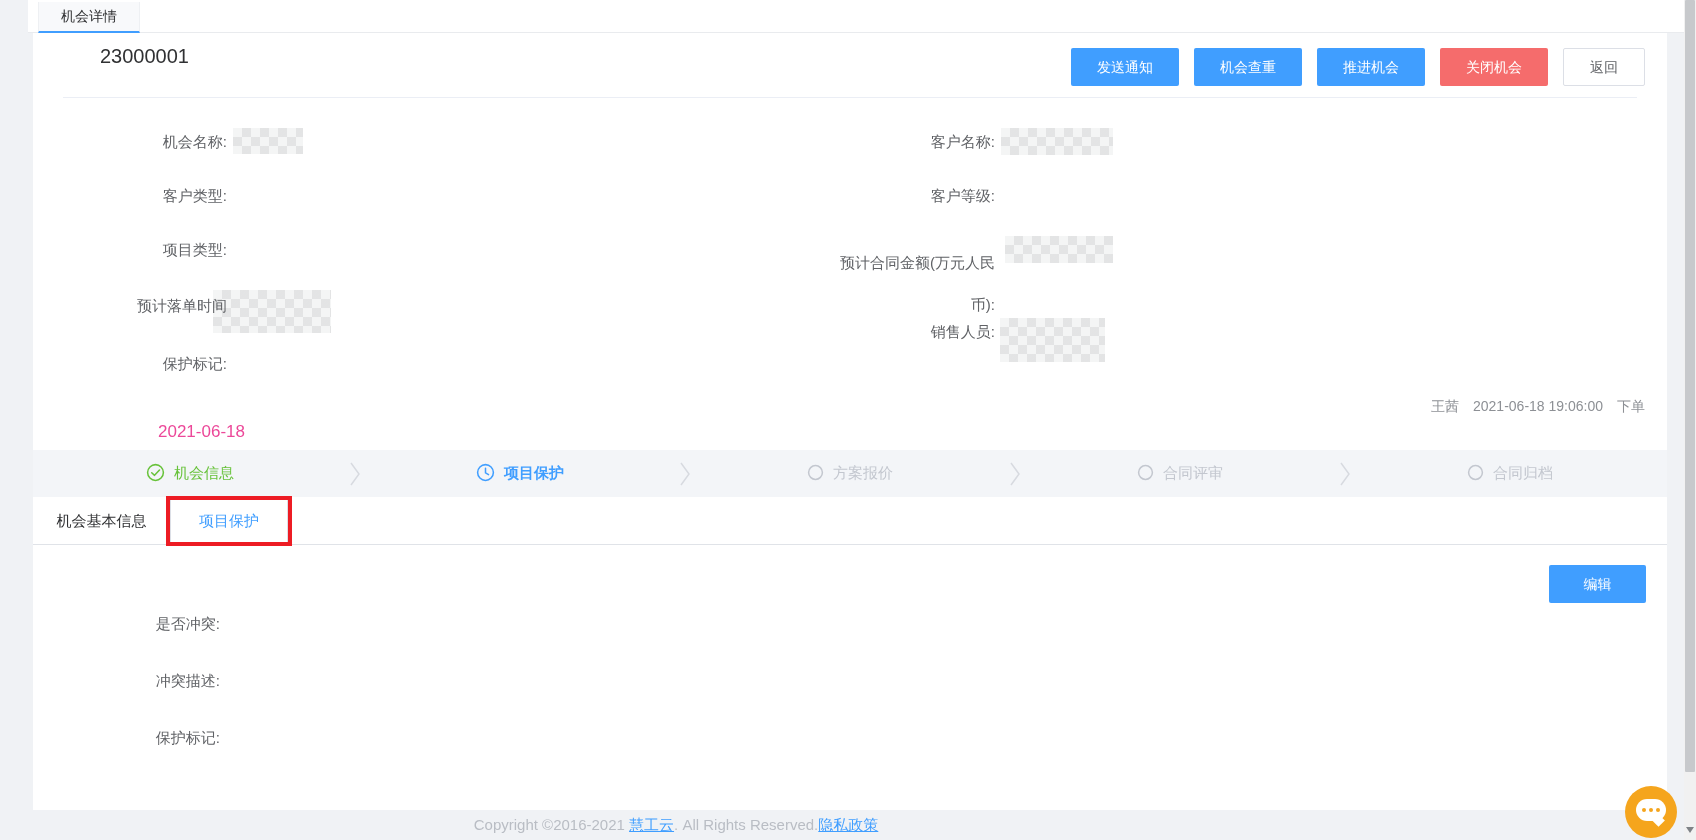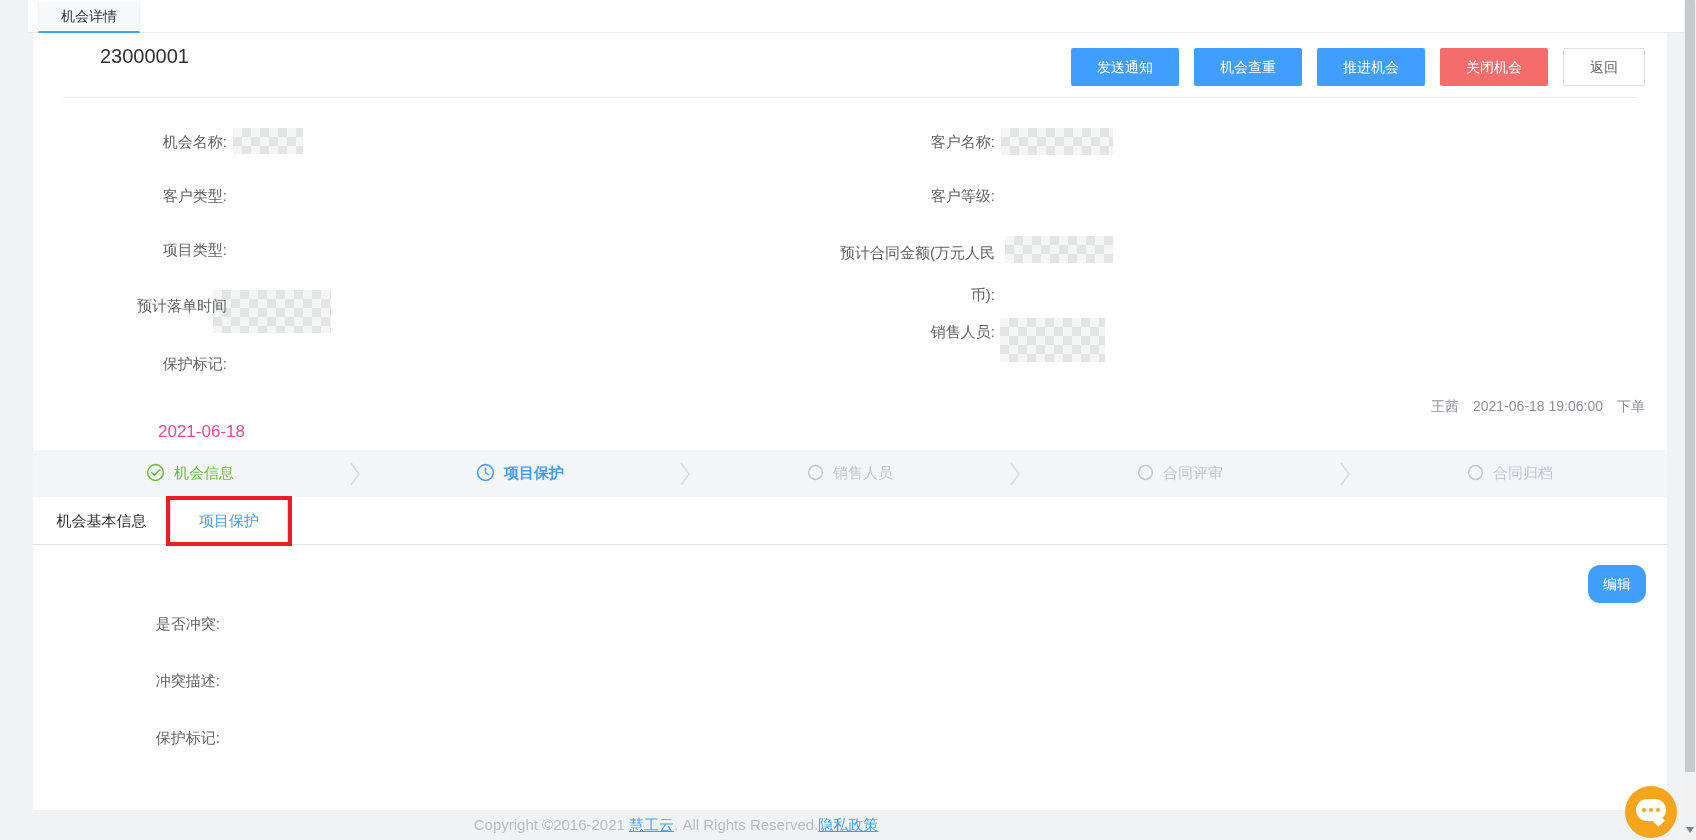--- a/index.html
+++ b/index.html
@@ -44,21 +44,21 @@
   .step.pending{color:#c3c7cf;}
   .chev{width:16px;display:flex;align-items:center;justify-content:center;}
   
   .tabs-row{position:absolute;left:0;top:464px;width:100%;height:48px;background:#fff;}
   .tabs-row::after{content:"";position:absolute;left:0;right:0;bottom:0;height:1px;background:#e0e3e8;}
   .inner-tab{position:absolute;top:0;height:48px;line-height:48px;text-align:center;font-size:15px;color:#303133;cursor:pointer;}
   .inner-tab.t1{left:0;width:137px;}
   .inner-tab.t2{left:137px;width:118px;color:#409eff;background:#fff;z-index:2;
     border-left:1px solid #dcdfe6;border-right:1px solid #dcdfe6;box-sizing:border-box;}
   .annotation-box{position:absolute;left:133px;top:463px;width:126px;height:50px;border:4px solid #ed1c24;box-sizing:border-box;z-index:3;pointer-events:none;}
-  .edit-btn{position:absolute;right:21px;top:532px;width:58px;padding:0;border-radius:12px;}
+  .edit-btn{position:absolute;right:21px;top:532px;width:97px;padding:0;}
   
   .flabel.low{left:35px;width:152px;}
   
   .footer{position:absolute;left:0;top:816px;width:1352px;text-align:center;font-size:15px;color:#b9bdc4;}
   .footer a{color:#409eff;text-decoration:underline;cursor:pointer;}
   
   .chat-btn{position:absolute;left:1625px;top:786px;width:52px;height:52px;border-radius:50%;background:#f5a51d;cursor:pointer;z-index:5;}
   .chat-bubble{position:absolute;left:11px;top:13px;width:30px;height:22px;background:#fff;border-radius:11px;}
   .chat-bubble::after{content:"";position:absolute;right:3px;bottom:-4px;width:9px;height:9px;background:#fff;transform:rotate(45deg);}
   .chat-dots{position:absolute;left:6px;top:9px;display:flex;gap:3px;}
@@ -92,21 +92,21 @@
   <div class="flabel lcol" style="top:98px">机会名称:</div>
   <div class="flabel lcol" style="top:152px">客户类型:</div>
   <div class="flabel lcol" style="top:206px">项目类型:</div>
   <div class="mosaic" style="left:180px;top:257px;width:118px;height:43px"></div>
   <div class="flabel lcol" style="top:262px">预计落单时间</div>
   <div class="flabel lcol" style="top:320px">保护标记:</div>
   <div class="mosaic" style="left:200px;top:95px;width:70px;height:26px"></div>
 
   <div class="flabel rcol" style="top:98px">客户名称:</div>
   <div class="flabel rcol" style="top:152px">客户等级:</div>
-  <div class="flabel rcol ml" style="top:199px">预计合同金额(万元人民币):</div>
+  <div class="flabel rcol ml" style="top:209px">预计合同金额(万元人民币):</div>
   <div class="flabel rcol" style="top:288px">销售人员:</div>
   <div class="mosaic" style="left:968px;top:95px;width:112px;height:27px"></div>
   <div class="mosaic" style="left:972px;top:203px;width:108px;height:27px"></div>
   <div class="mosaic" style="left:967px;top:285px;width:105px;height:44px"></div>
 
   <div class="audit">
     <span>王茜</span>
     <span>2021-06-18 19:06:00</span>
     <span>下单</span>
   </div>
@@ -141,21 +141,21 @@
       <svg width="16" height="28" viewBox="0 0 16 28">
           <path d="M4 3 L12 14 L4 25" fill="none" stroke="#d7dae0" stroke-width="1.5"></path>
         </svg>
     </div>
     <div class="step pending">
       <span>
         <svg width="17" height="17" viewBox="0 0 18 18">
             <circle cx="9" cy="9" r="7.3" fill="none" stroke="#c3c7cf" stroke-width="1.6"></circle>
           </svg>
       </span>
-      <span class="txt">销售人员</span>
+      <span class="txt">方案报价</span>
     </div>
     <div class="chev">
       <svg width="16" height="28" viewBox="0 0 16 28">
           <path d="M4 3 L12 14 L4 25" fill="none" stroke="#d7dae0" stroke-width="1.5"></path>
         </svg>
     </div>
     <div class="step pending">
       <span>
         <svg width="17" height="17" viewBox="0 0 18 18">
             <circle cx="9" cy="9" r="7.3" fill="none" stroke="#c3c7cf" stroke-width="1.6"></circle>

